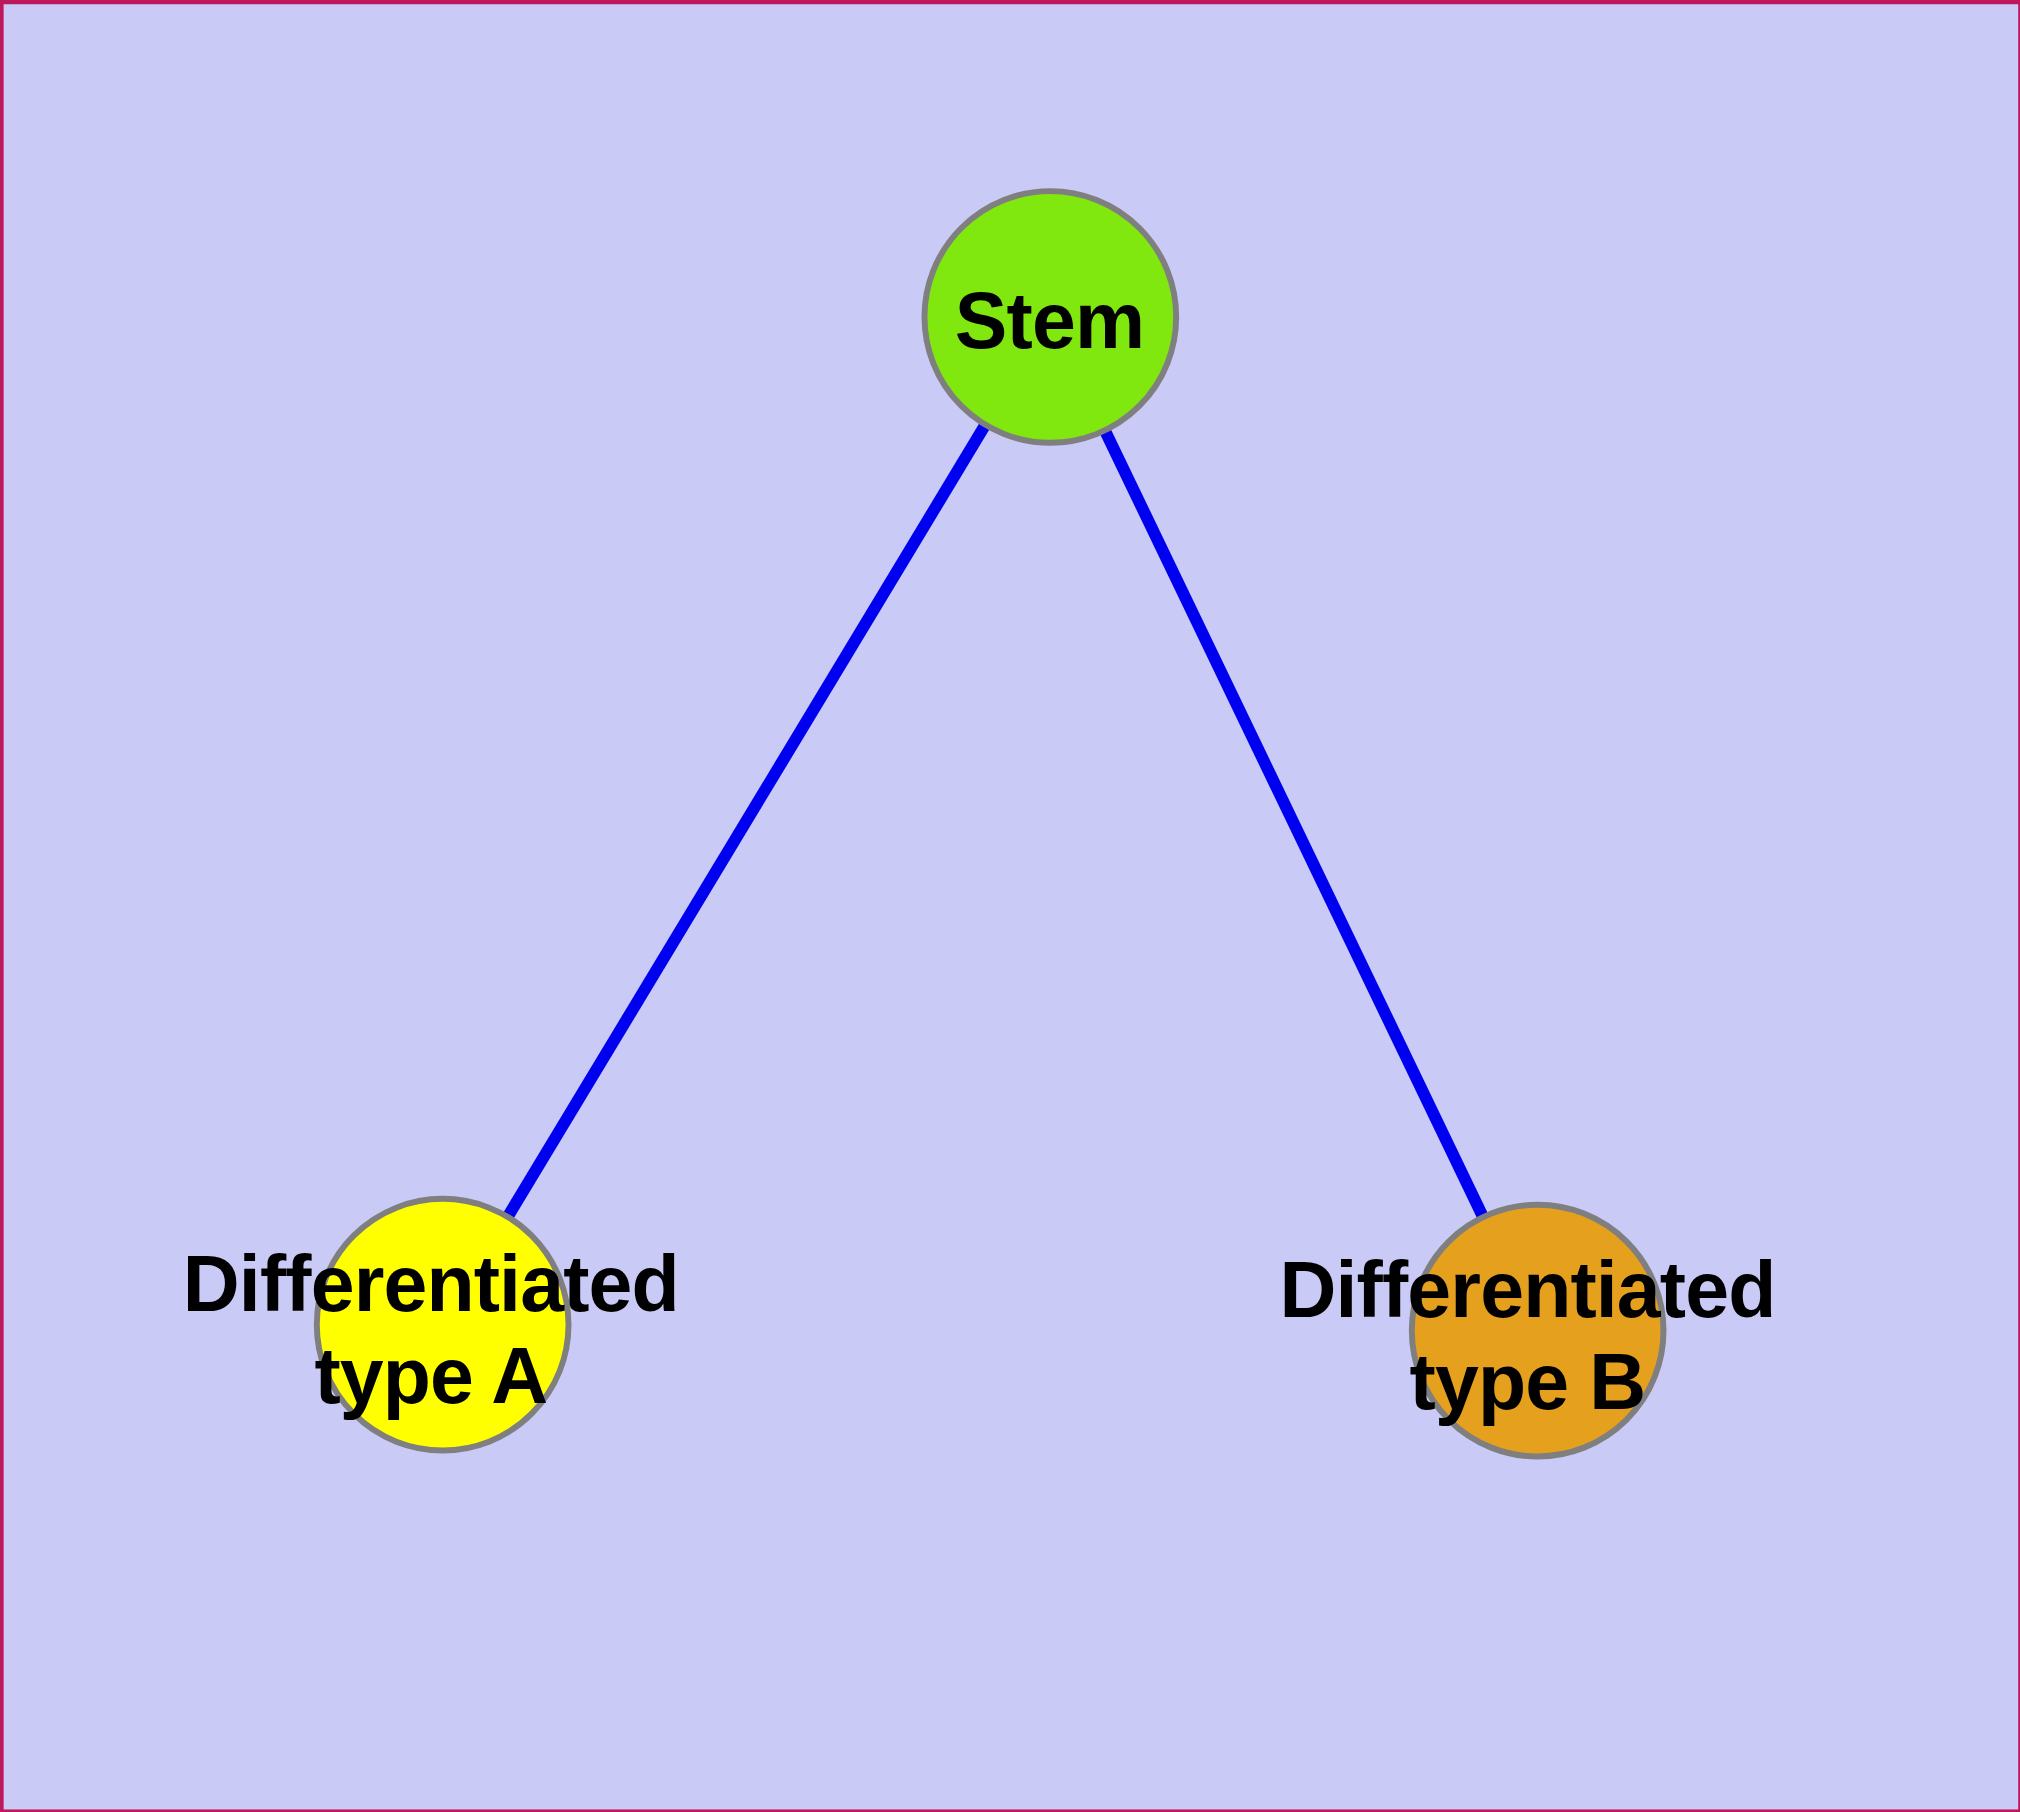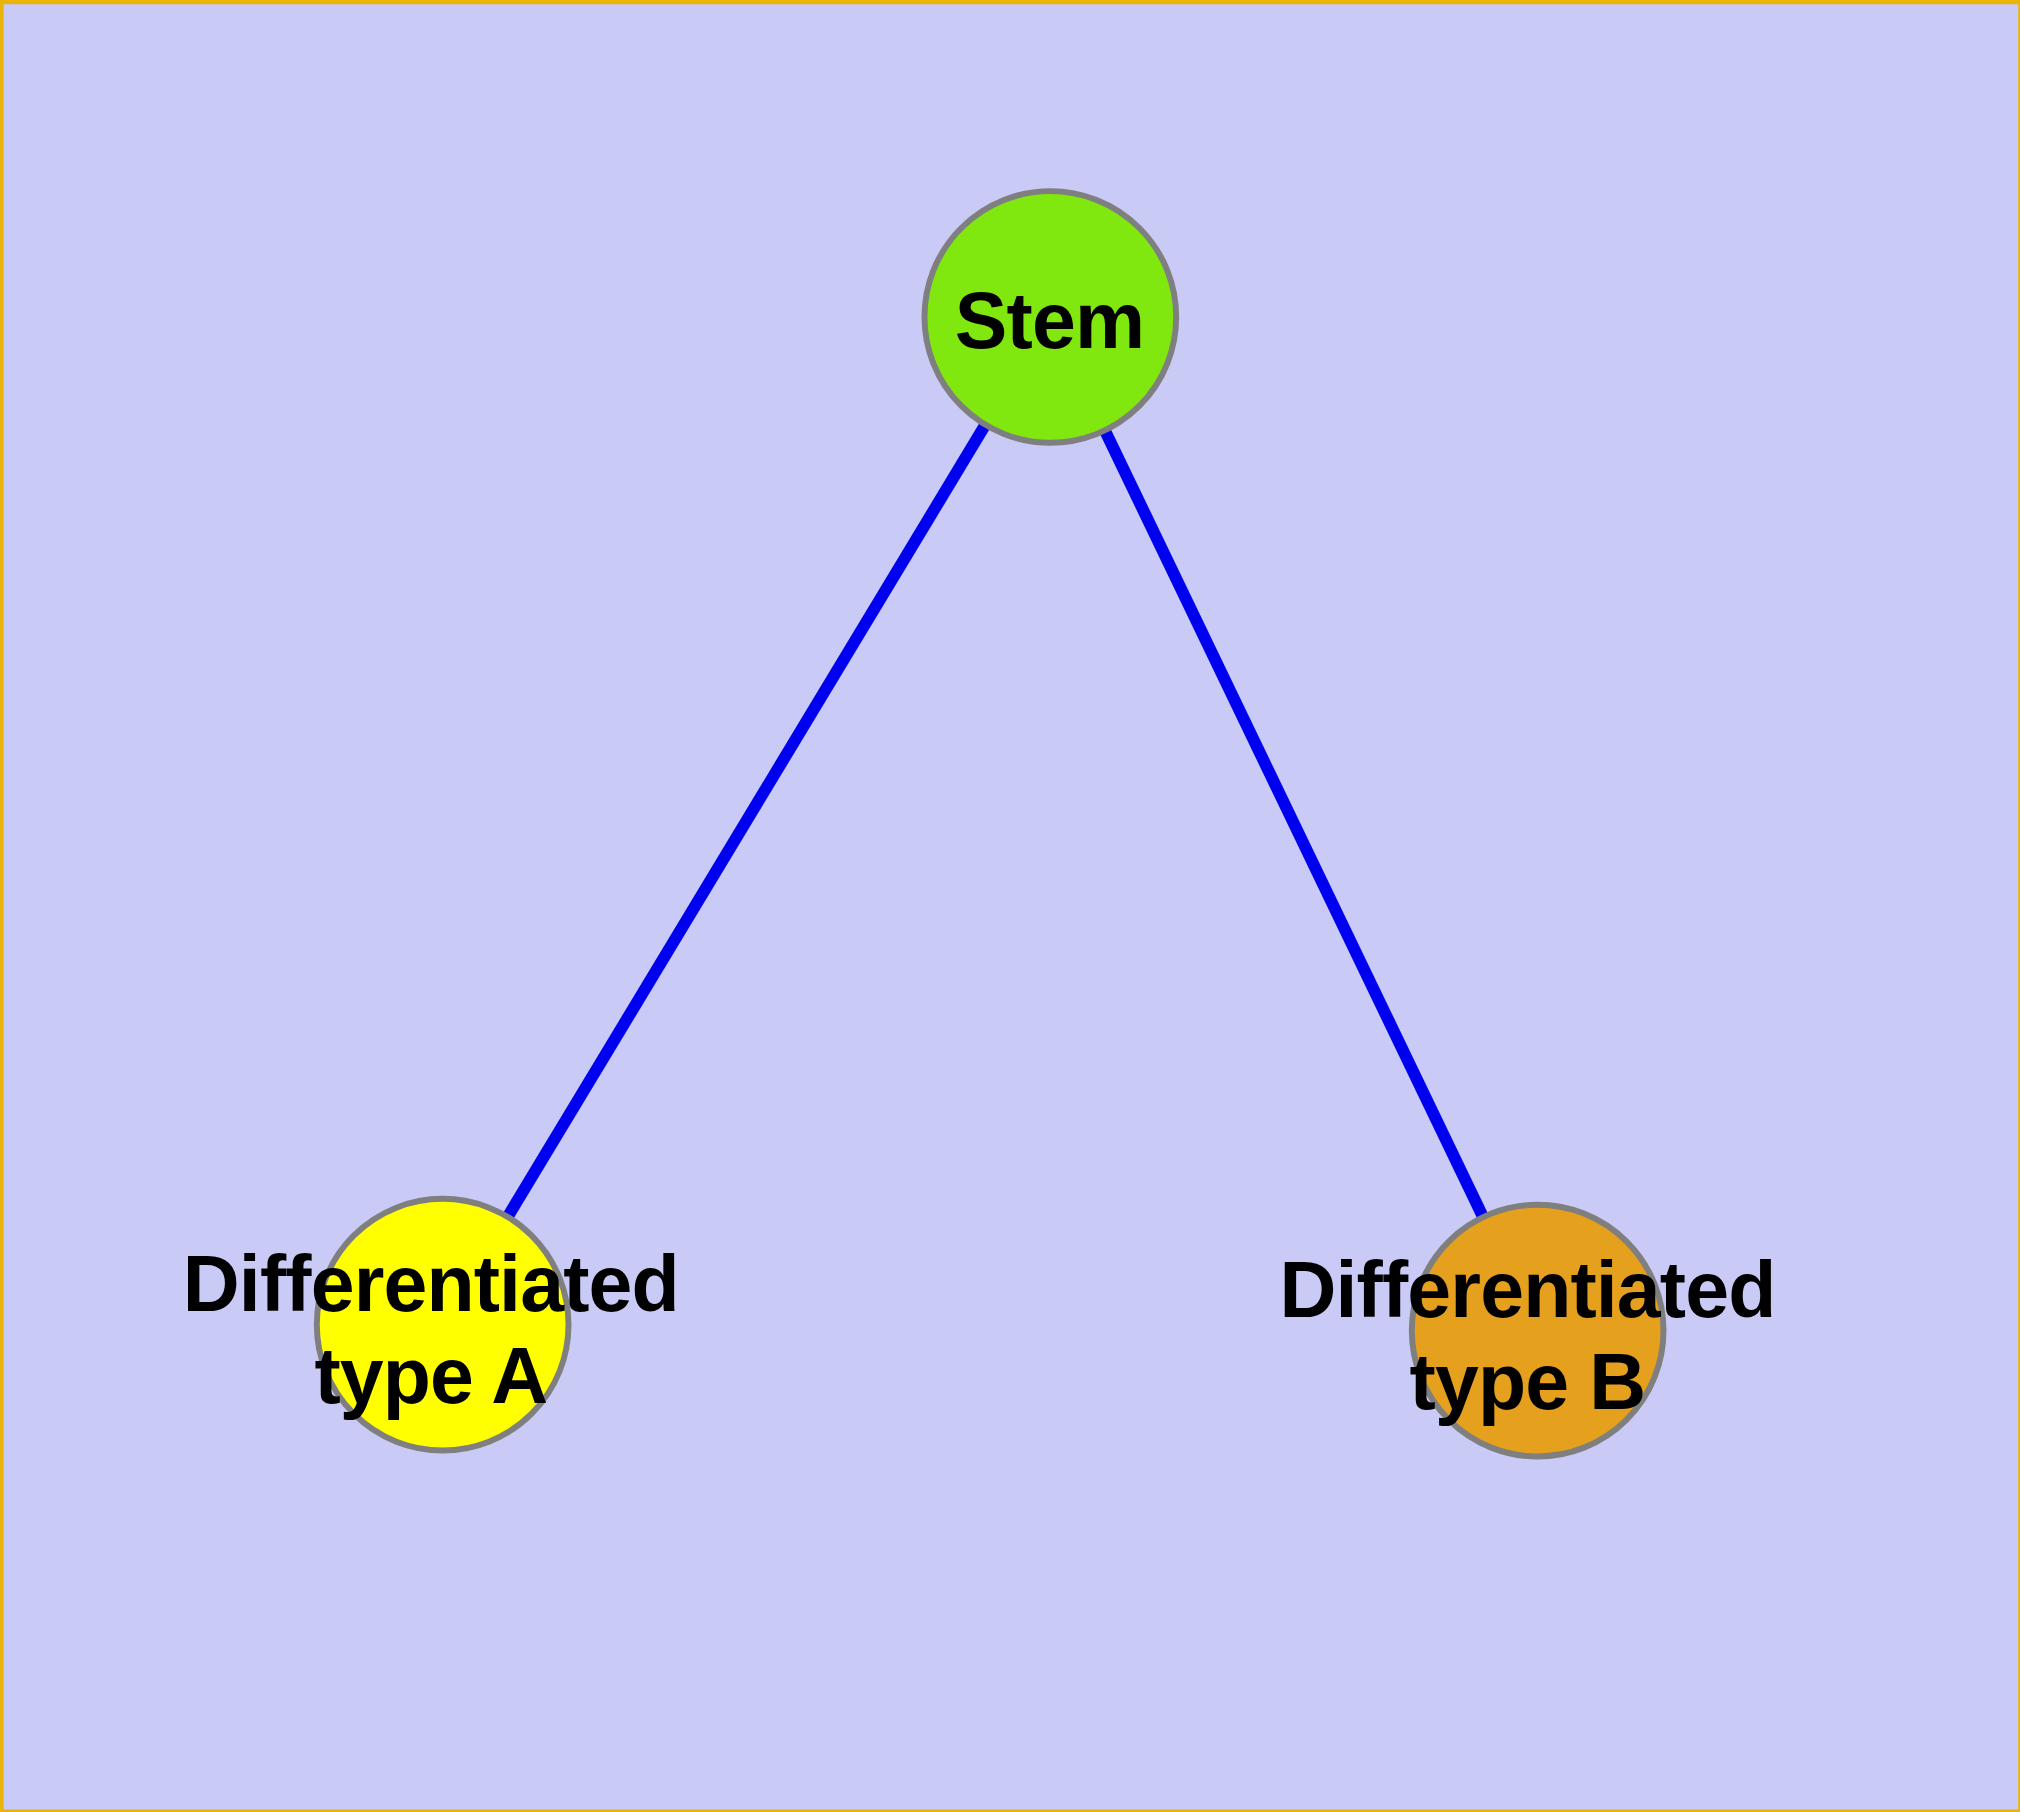--- a/index.html
+++ b/index.html
@@ -4,21 +4,21 @@
 <style>
   html, body {
     margin: 0;
     padding: 0;
     background: #ffffff;
   }
   #page {
     position: relative;
     width: 2021px;
     height: 1812px;
-    background: #eab308;
+    background: #be185d;
     overflow: hidden;
     font-family: "Liberation Sans", "DejaVu Sans", sans-serif;
   }
   #diagram-svg {
     position: absolute;
     left: 0;
     top: 0;
     width: 2021px;
     height: 1812px;
     display: block;

